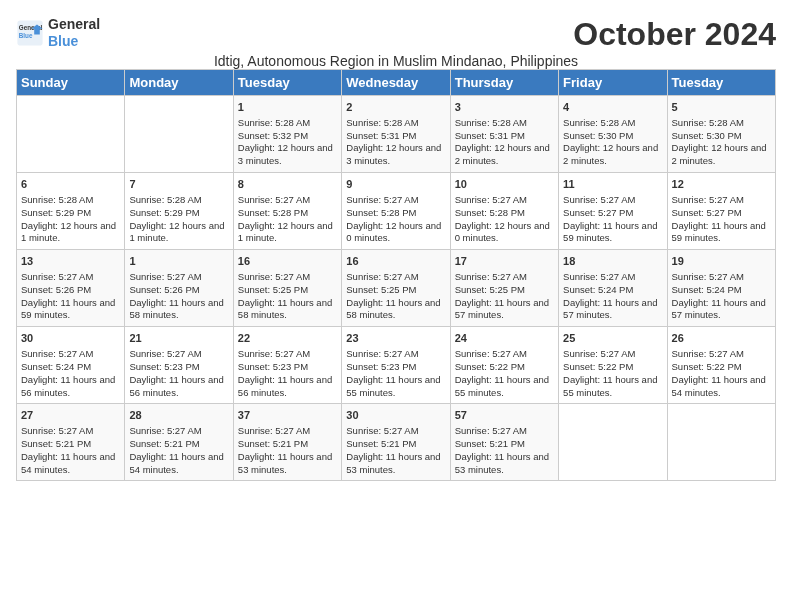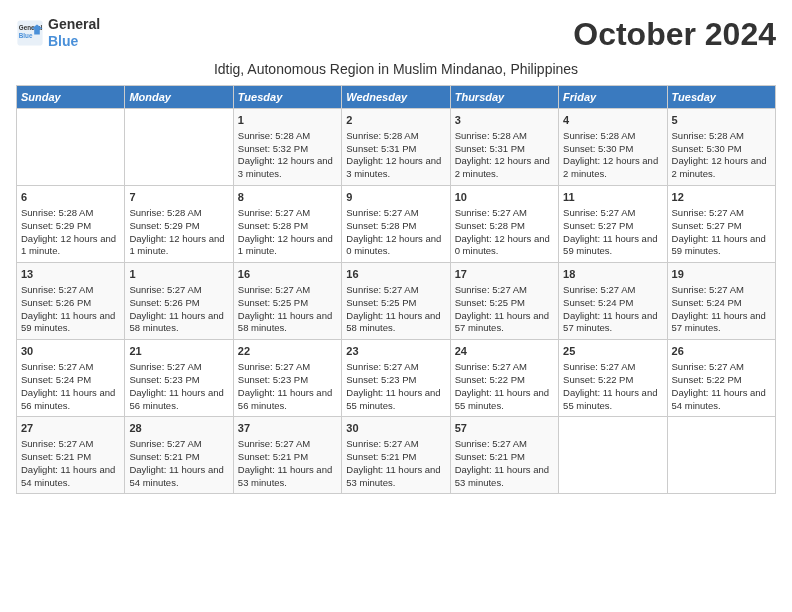--- a/index.html
+++ b/index.html
@@ -7,21 +7,21 @@
       font-family: Arial, sans-serif;
       background: #fff;
       width: 792px;
       min-height: 612px;
       padding: 16px;
     }
     .header-section {
       display: flex;
       align-items: flex-start;
       justify-content: space-between;
-      margin-bottom: 8px;
+      margin-bottom: 0;
     }
     .logo {
       display: flex;
       align-items: center;
       gap: 4px;
     }
     .logo-text {
       font-size: 14px;
       font-weight: bold;
       color: #333;
@@ -34,36 +34,35 @@
     .month-title {
       font-size: 32px;
       font-weight: bold;
       color: #333;
       text-align: right;
     }
     .subtitle {
       text-align: center;
       font-size: 14px;
       color: #333;
-      margin-bottom: 8px;
+      margin-bottom: 0;
     }
     table {
       width: 100%;
       border-collapse: collapse;
       font-size: 10px;
     }
     thead tr th {
       background-color: #3a7abf;
       color: #fff;
       padding: 5px 4px;
       text-align: left;
-      font-size: 11px;
+      font-size: 13px;
       font-weight: bold;
       border: 1px solid #ccc;
-      font-style: italic;
     }
     tbody tr td {
       border: 1px solid #ccc;
       vertical-align: top;
       padding: 4px;
       width: calc(100% / 7);
       min-height: 72px;
       font-size: 9.5px;
       color: #333;
       line-height: 1.35;

